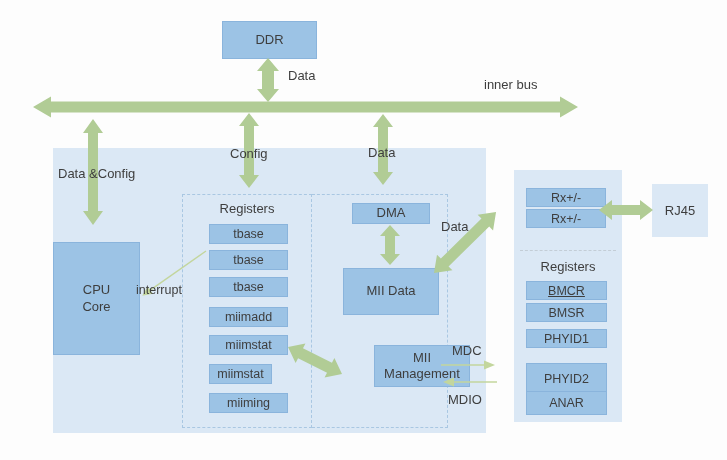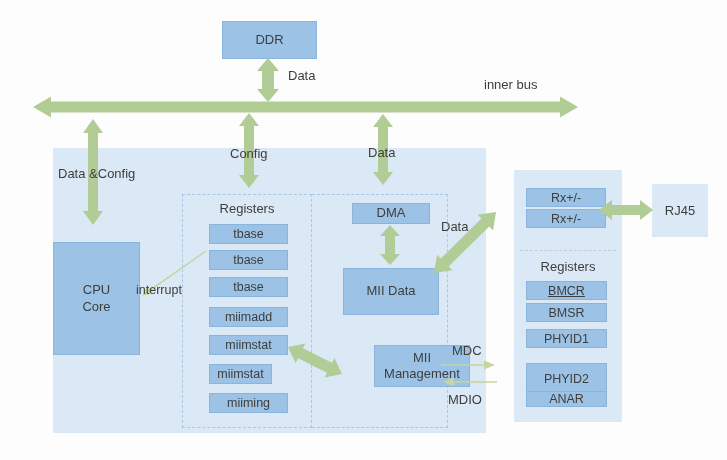--- a/index.html
+++ b/index.html
@@ -93,21 +93,21 @@
 
   <div class="panel z2" style="left:494px;top:170px;width:108px;height:252px;">
     <div class="reg-box" style="left:12px;top:18px;width:80px;height:19px;">Rx+/-</div>
     <div class="reg-box" style="left:12px;top:39px;width:80px;height:19px;">Rx+/-</div>
     <div class="phy-sep" style="left:6px;top:80px;width:96px;"></div>
     <div class="group-title" style="top:89px;">Registers</div>
     <div class="reg-box" style="left:12px;top:111px;width:81px;height:19px;text-decoration:underline;">BMCR</div>
     <div class="reg-box" style="left:12px;top:133px;width:81px;height:19px;">BMSR</div>
     <div class="reg-box" style="left:12px;top:159px;width:81px;height:19px;">PHYID1</div>
     <div class="reg-box" style="left:12px;top:193px;width:81px;height:32px;">PHYID2</div>
-    <div class="reg-box" style="left:12px;top:221px;width:81px;height:16px;">ANAR</div>
+    <div class="reg-box" style="left:12px;top:221px;width:81px;height:24px;">ANAR</div>
   </div>
 
   <div class="dashed-box z3" style="left:182px;top:194px;width:130px;height:234px;">
     <div class="group-title" style="top:6px;">Registers</div>
     <div class="reg-box" style="left:26px;top:29px;width:79px;height:20px;">tbase</div>
     <div class="reg-box" style="left:26px;top:55px;width:79px;height:20px;">tbase</div>
     <div class="reg-box" style="left:26px;top:82px;width:79px;height:20px;">tbase</div>
     <div class="reg-box" style="left:26px;top:112px;width:79px;height:20px;">miimadd</div>
     <div class="reg-box" style="left:26px;top:140px;width:79px;height:20px;">miimstat</div>
     <div class="reg-box" style="left:26px;top:169px;width:63px;height:20px;">miimstat</div>

